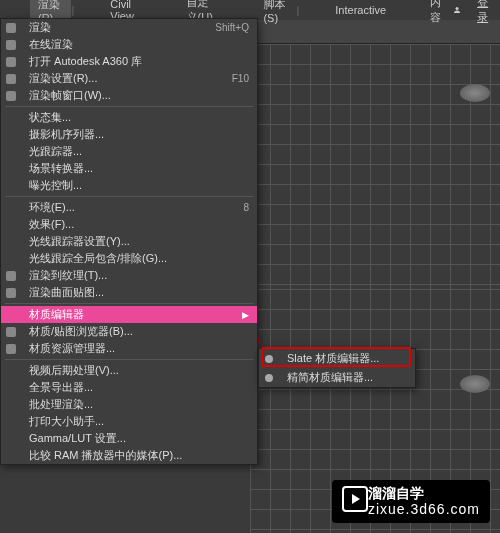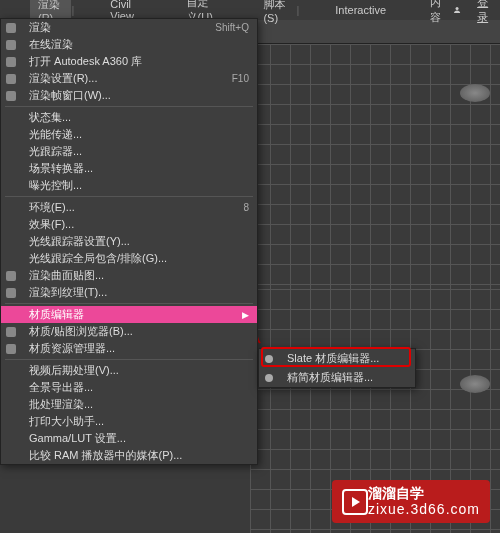--- a/index.html
+++ b/index.html
@@ -30,21 +30,21 @@
     .menu-item .icon { position: absolute; left: 3px; width: 14px; height: 14px; display: flex; align-items: center; justify-content: center; }
     .menu-sep { height: 1px; background: #555; margin: 2px 4px; }
     
     .submenu { position: absolute; top: 348px; left: 258px; width: 158px; background: #3e3e3e; border: 1px solid #222; box-shadow: 2px 2px 8px rgba(0,0,0,0.5); z-index: 101; }
     .submenu .menu-item { height: 19px; }
     
     .highlight-box { position: absolute; border: 2px solid #d00; border-radius: 3px; z-index: 102; pointer-events: none; }
     
     .arrow-line { position: absolute; z-index: 99; pointer-events: none; }
     
-    .watermark { position: absolute; bottom: 10px; right: 10px; background: #b91c1c; color: #fff; padding: 6px 10px; border-radius: 4px; display: flex; align-items: center; z-index: 50; }
+    .watermark { position: absolute; bottom: 10px; right: 10px; background: #000000; color: #fff; padding: 6px 10px; border-radius: 4px; display: flex; z-index: 50; }
     .watermark .logo { width: 26px; height: 26px; border: 2px solid #fff; border-radius: 4px; display: flex; align-items: center; justify-content: center; font-size: 14px; }
     .watermark .text { display: flex; flex-direction: column; line-height: 1.1; }
     .watermark .main { font-size: 14px; font-weight: bold; }
     .watermark .sub { font-size: 14px; letter-spacing: 1px; }
     
     .icon-svg { width: 12px; height: 12px; }
     .teapot { position: absolute; width: 30px; height: 18px; background: radial-gradient(ellipse, #888, #555); border-radius: 50%; }
   </style>
 </head>
 <body>
@@ -138,21 +138,21 @@
           <rect x="1" y="1" width="10" height="10" fill="#888" rx="2"></rect>
         </svg>
       </span>
       <span>渲染帧窗口(W)...</span>
     </div>
     <div class="menu-sep"></div>
     <div class="menu-item">
       <span>状态集...</span>
     </div>
     <div class="menu-item">
-      <span>光能传递...</span>
+      <span>摄影机序列器...</span>
     </div>
     <div class="menu-item">
       <span>光跟踪器...</span>
     </div>
     <div class="menu-item">
       <span>场景转换器...</span>
     </div>
     <div class="menu-item">
       <span>曝光控制...</span>
     </div>
@@ -169,29 +169,29 @@
     </div>
     <div class="menu-item">
       <span>光线跟踪全局包含/排除(G)...</span>
     </div>
     <div class="menu-item">
       <span class="icon">
         <svg width="12" height="12" viewBox="0 0 12 12">
           <rect x="1" y="1" width="10" height="10" fill="#888" rx="2"></rect>
         </svg>
       </span>
+      <span>渲染到纹理(T)...</span>
+    </div>
+    <div class="menu-item">
+      <span class="icon">
+        <svg width="12" height="12" viewBox="0 0 12 12">
+          <rect x="1" y="1" width="10" height="10" fill="#888" rx="2"></rect>
+        </svg>
+      </span>
       <span>渲染曲面贴图...</span>
-    </div>
-    <div class="menu-item">
-      <span class="icon">
-        <svg width="12" height="12" viewBox="0 0 12 12">
-          <rect x="1" y="1" width="10" height="10" fill="#888" rx="2"></rect>
-        </svg>
-      </span>
-      <span>渲染到纹理(T)...</span>
     </div>
     <div class="menu-sep"></div>
     <div class="menu-item highlighted">
       <span>材质编辑器</span>
       <span class="arrow">▶</span>
     </div>
     <div class="menu-item">
       <span class="icon">
         <svg width="12" height="12" viewBox="0 0 12 12">
           <rect x="1" y="1" width="10" height="10" fill="#888" rx="2"></rect>

